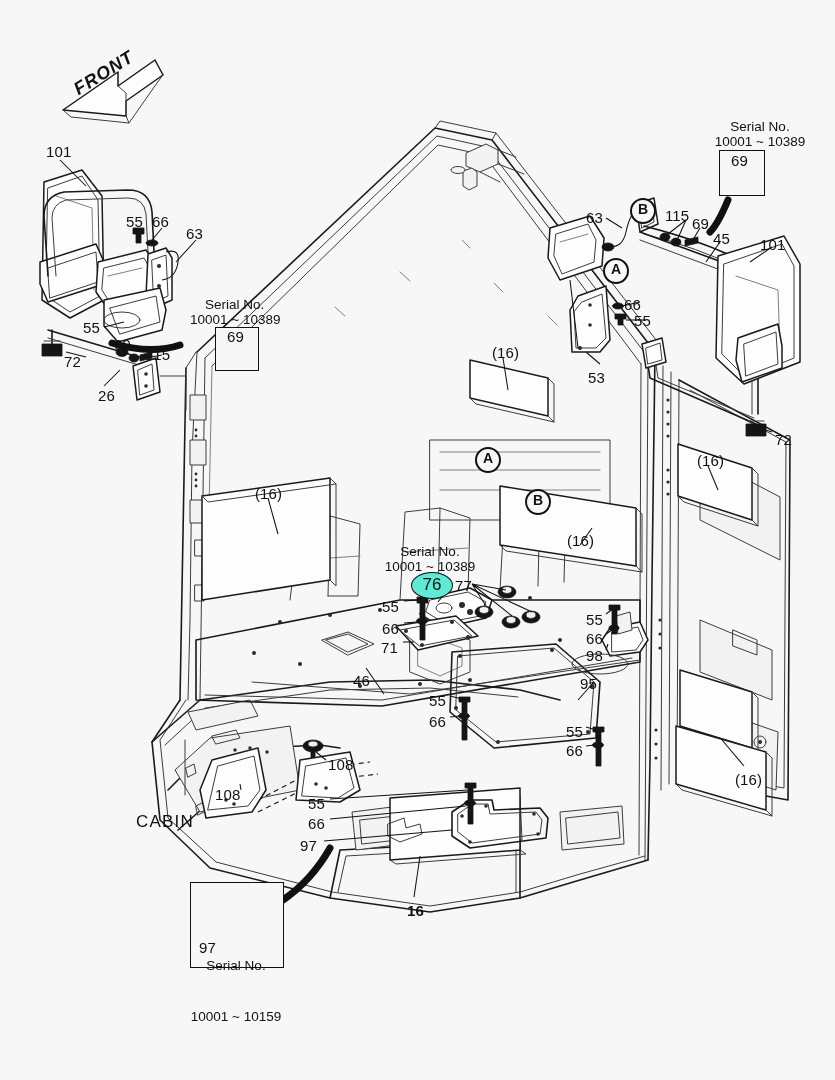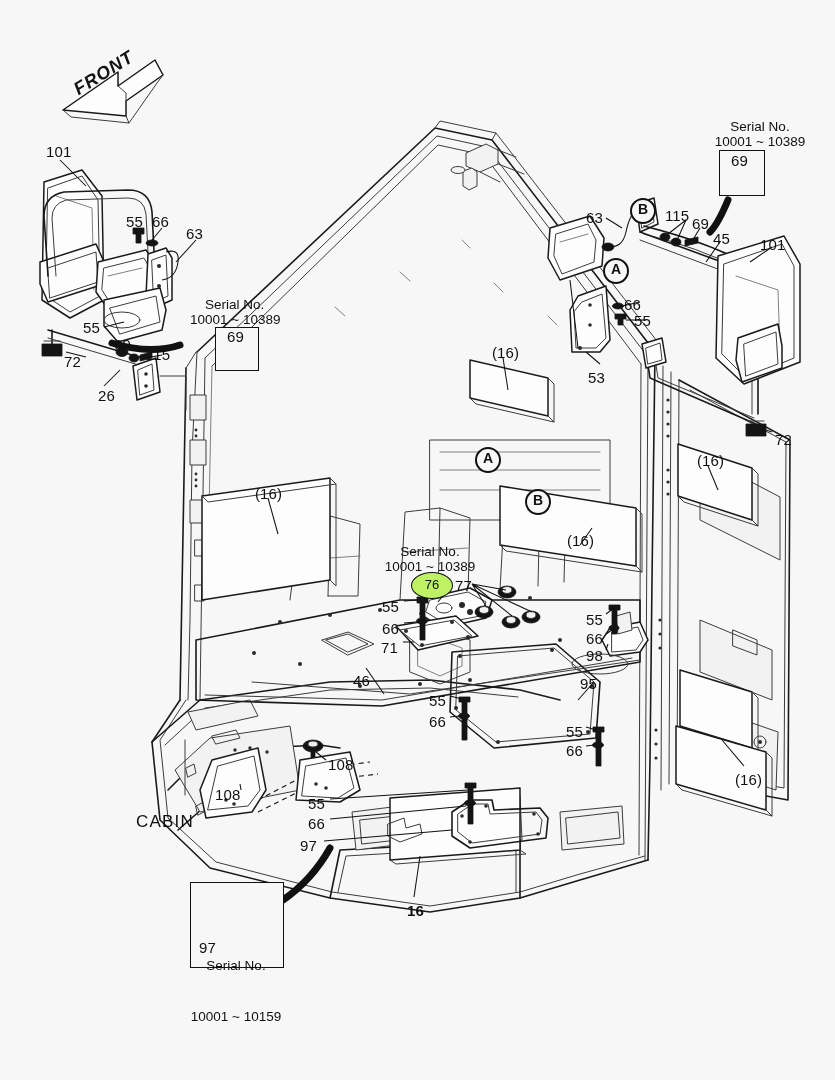--- a/index.html
+++ b/index.html
@@ -46,22 +46,22 @@
     font-weight:bold;
     text-align:center;
     line-height:19px;
     color:#111;
   }
   .ell{
     position:absolute;
     width:40px;height:25px;
     border:1.7px solid #111;
     border-radius:50%;
-    background:#bef264;
-    font-size:13px;
+    background:#5eead4;
+    font-size:17px;
     text-align:center;
     line-height:24px;
     color:#111;
   }
   .cabin{
     position:absolute;
     font-size:17px;
     letter-spacing:1.2px;
     color:#111;
   }

